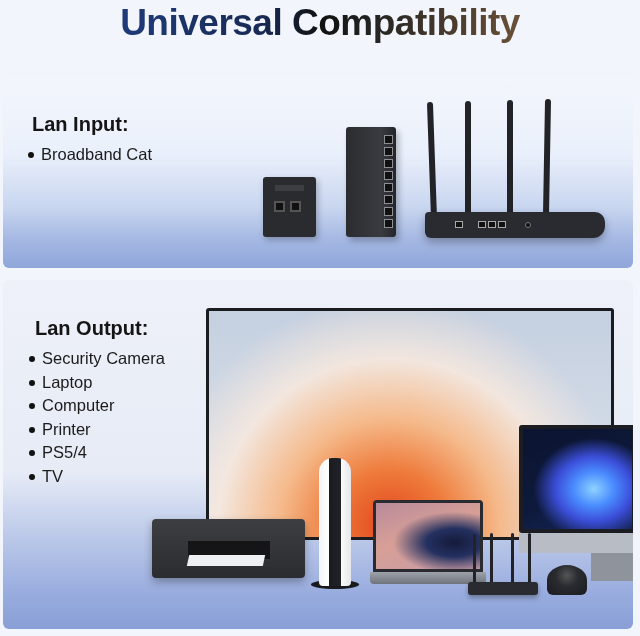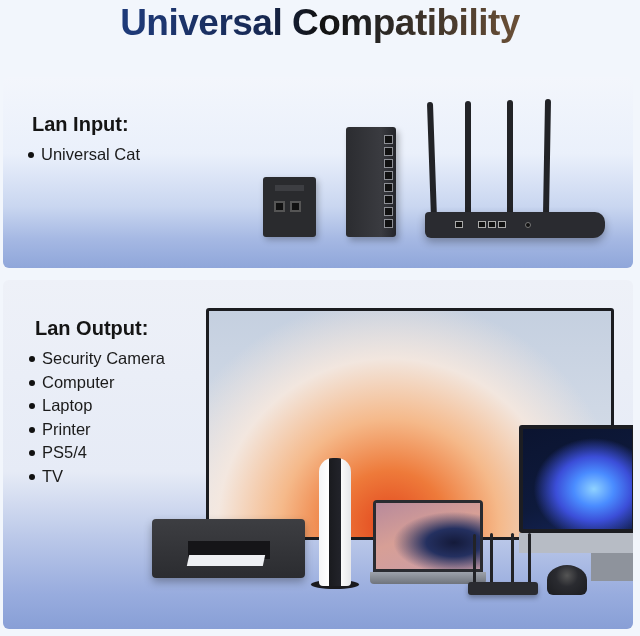--- a/index.html
+++ b/index.html
@@ -126,21 +126,21 @@
   }
 </style>
 </head>
 <body>
 
 <div class="title">Universal Compatibility</div>
 
 <section class="panel panel-input">
   <h2 class="section-heading" style="left:29px; top:36px;">Lan Input:</h2>
   <ul class="bullets" style="left:24px; top:66px;">
-    <li>Universal Cat</li>
+    <li>Broadband Cat</li>
   </ul>
 
   <div class="dev wall-socket">
     <div style="position:absolute;left:12px;top:8px;width:29px;height:6px;background:#3d3e42;"></div>
     <div class="port" style="left:11px;"></div>
     <div class="port" style="left:27px;"></div>
   </div>
 
   <div class="dev switch-box">
     <div class="p" style="top:8px;"></div>
@@ -163,22 +163,22 @@
     <div class="r-port" style="left:63px;"></div>
     <div class="r-port" style="left:73px;"></div>
     <div style="position:absolute;left:100px;top:10px;width:6px;height:6px;border-radius:50%;background:#111;border:1px solid #777;"></div>
   </div>
 </section>
 
 <section class="panel panel-output">
   <h2 class="section-heading" style="left:32px; top:37px;text-align:right;">Lan Output:</h2>
   <ul class="bullets" style="left:25px; top:67px;">
     <li>Security Camera</li>
+    <li>Laptop</li>
     <li>Computer</li>
-    <li>Laptop</li>
     <li>Printer</li>
     <li>PS5/4</li>
     <li>TV</li>
   </ul>
 
   <div class="dev tv">
     <div class="tv-screen"></div>
   </div>
 
   <div class="dev monitor">

